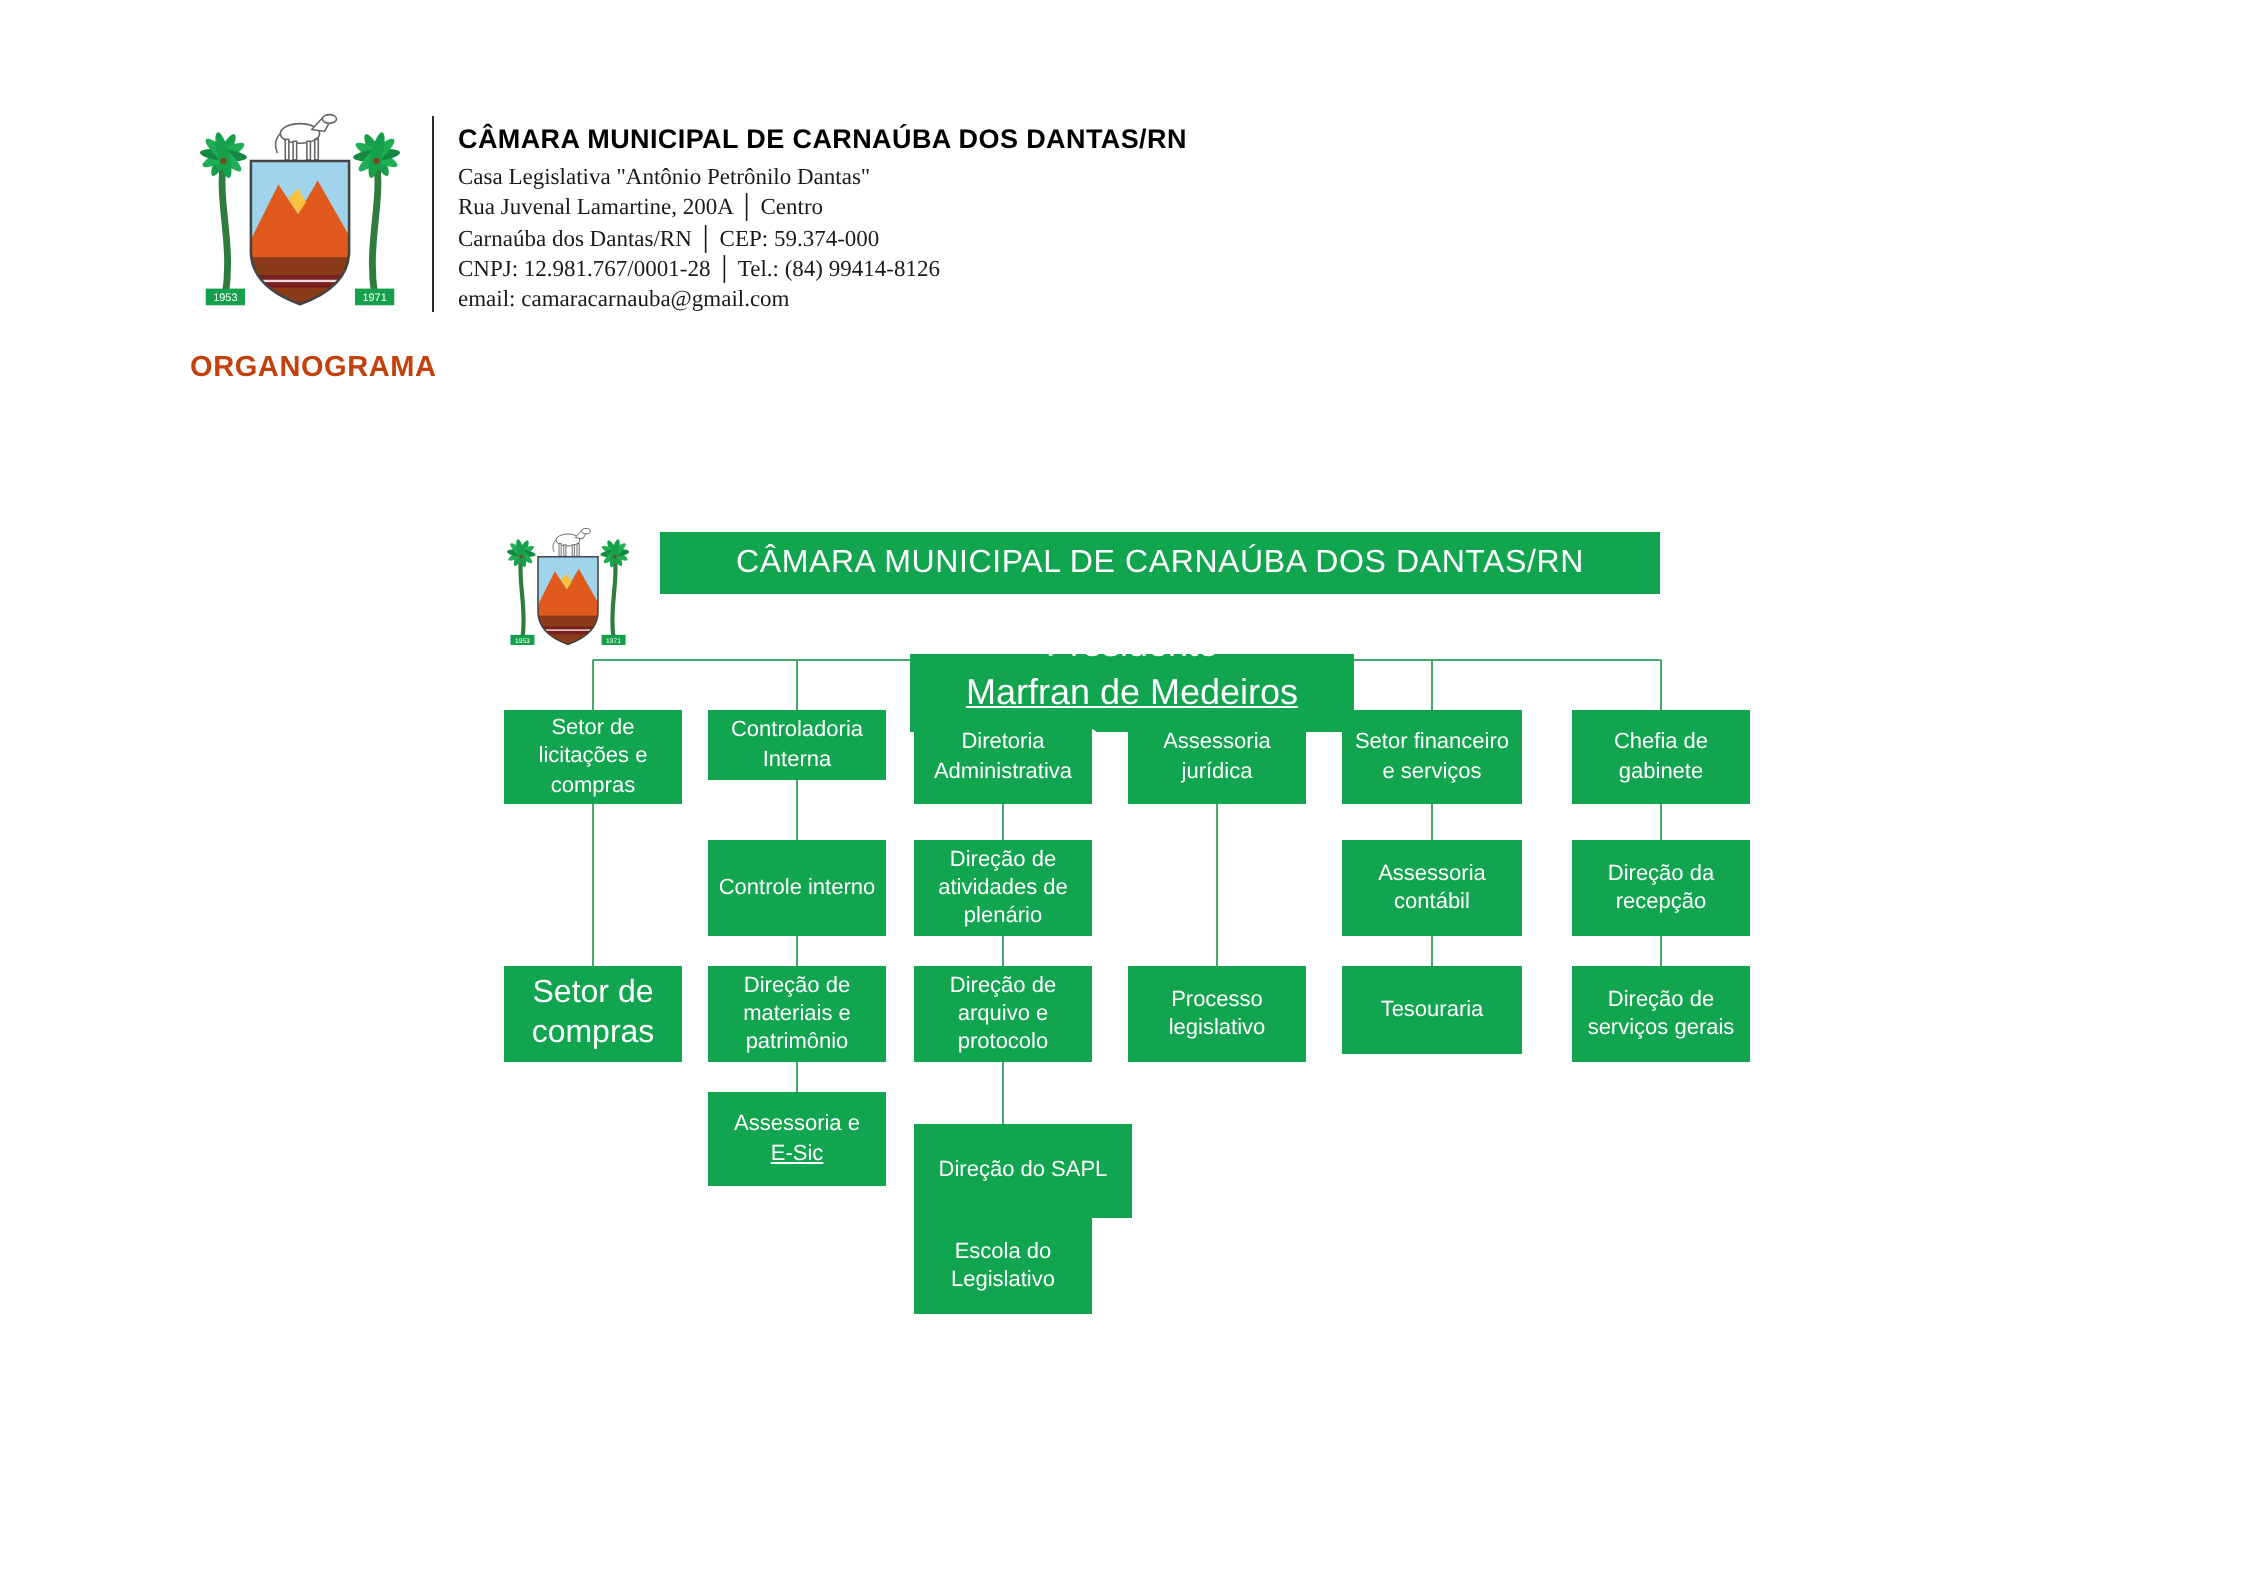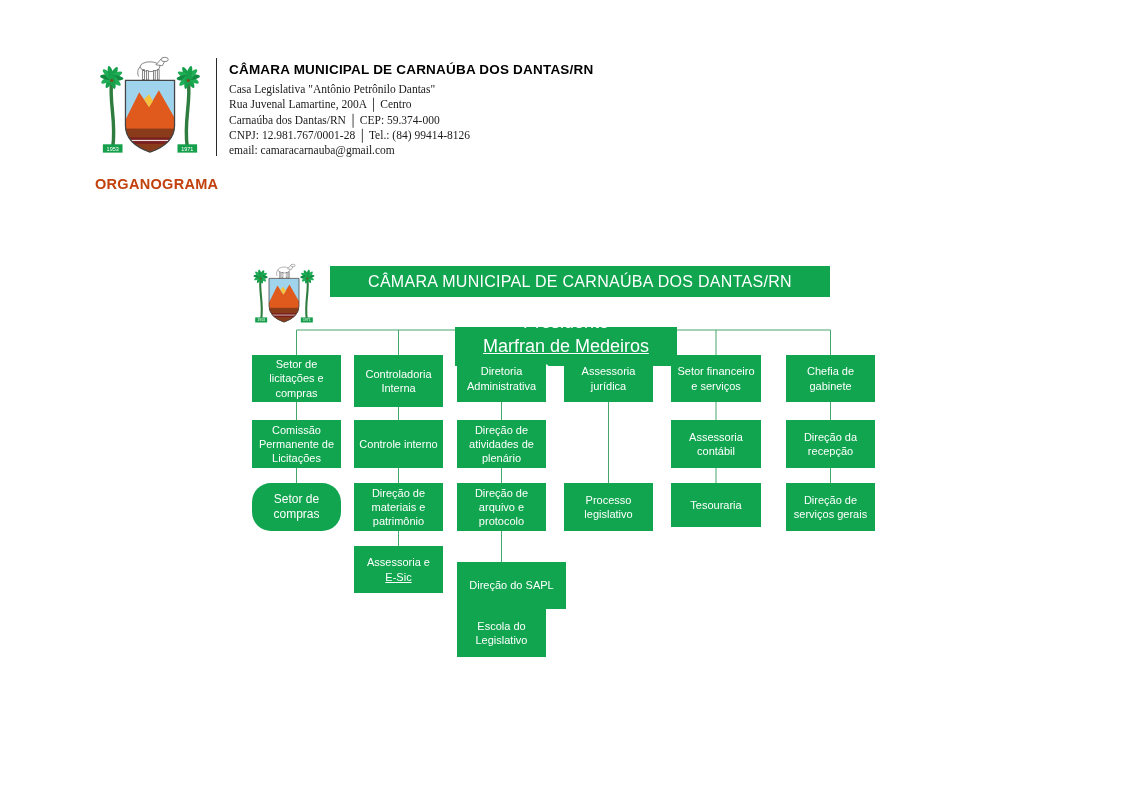--- a/index.html
+++ b/index.html
@@ -25,21 +25,21 @@
     background:#10A54E;color:#fff;display:flex;align-items:center;justify-content:center;
     font-size:16px;letter-spacing:.3px;
   }
   .box{
     position:absolute;background:#10A54E;color:#fff;
     display:flex;flex-direction:column;align-items:center;justify-content:center;
     text-align:center;font-size:11px;line-height:1.28;padding:2px 3px;box-sizing:border-box;
   }
   .box span{display:block;width:100%;overflow-wrap:break-word;word-break:break-word;}
   .box.root{left:455px;top:303px;width:222px;height:39px;font-size:18px;line-height:1.35;margin-top:24px;}
-  .box.big{font-size:12px;border-radius:19px;}
+  .box.big{font-size:16px;}
   .u{text-decoration:underline;}
 </style>
 </head>
 <body>
 
 <svg width="0" height="0" style="position:absolute" aria-hidden="true">
   <symbol id="coa" viewBox="0 0 110 112">
     <clipPath id="coaclip">
       <path d="M30,30 H80 V76 Q80,94 55,103 Q30,94 30,76 Z"></path>
     </clipPath>
@@ -132,39 +132,36 @@
   <div class="banner">CÂMARA MUNICIPAL DE CARNAÚBA DOS DANTAS/RN</div>
 
   <div class="box root">
     <span>Presidente</span>
     <span class="u">Marfran de Medeiros Santos</span>
   </div>
 
   <div class="box" style="left:252px;top:355px;width:89px;height:47px">
     <span>Setor de licitações e compras</span>
   </div>
-  <div class="box" style="left:354px;top:355px;width:89px;height:52px">
+  <div class="box" style="left:354px;top:355px;width:89px;height:35px">
     <span>Controladoria Interna</span>
   </div>
   <div class="box" style="left:457px;top:355px;width:89px;height:47px">
     <span>Diretoria Administrativa</span>
   </div>
   <div class="box" style="left:564px;top:355px;width:89px;height:47px">
     <span>Assessoria jurídica</span>
   </div>
   <div class="box" style="left:671px;top:355px;width:90px;height:47px">
     <span>Setor financeiro e serviços</span>
   </div>
   <div class="box" style="left:786px;top:355px;width:89px;height:47px">
     <span>Chefia de gabinete</span>
   </div>
 
-  <div class="box" style="left:252px;top:420px;width:89px;height:48px">
-    <span>Comissão Permanente de Licitações</span>
-  </div>
   <div class="box" style="left:354px;top:420px;width:89px;height:48px">
     <span>Controle interno</span>
   </div>
   <div class="box" style="left:457px;top:420px;width:89px;height:48px">
     <span>Direção de atividades de plenário</span>
   </div>
   <div class="box" style="left:671px;top:420px;width:90px;height:48px">
     <span>Assessoria contábil</span>
   </div>
   <div class="box" style="left:786px;top:420px;width:89px;height:48px">

